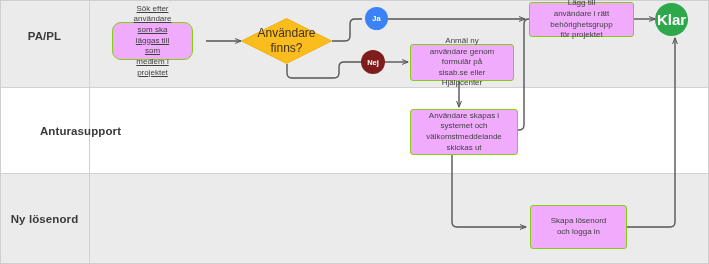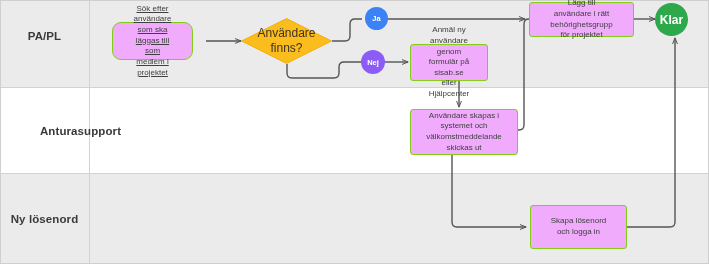--- a/index.html
+++ b/index.html
@@ -94,21 +94,21 @@
     align-items: center;
     justify-content: center;
     color: #ffffff;
     font-weight: bold;
     box-sizing: border-box;
   }
   .circ.small {
     font-size: 7.5px;
   }
   .circ.big {
-    font-size: 12px;
+    font-size: 15px;
   }
 </style>
 </head>
 <body>
 
 <div id="canvas">
 
   <svg id="swimlane-svg" viewBox="0 0 709 264">
     <defs>
       <marker id="arrowhead" markerWidth="7" markerHeight="6" refX="6.4" refY="3" orient="auto" markerUnits="userSpaceOnUse">
@@ -166,25 +166,25 @@
     <svg class="diamond-shape" viewBox="0 0 91 46" preserveAspectRatio="none">
       <polygon points="45.5,0.5 90.5,23 45.5,45.5 0.5,23" fill="#fbbc1e" stroke="#f0b018" stroke-width="1"></polygon>
     </svg>
     <div class="diamond-text">Användare finns?</div>
   </div>
 
   <div class="circ small" style="left:346px; top:7px; width:23px; height:23px; background:#3b82f6;margin-left:19px;">
     <span>Ja</span>
   </div>
 
-  <div class="circ small" style="left:361px; top:50px; width:24px; height:24px; background:#8b5cf6;">
+  <div class="circ small" style="left:361px; top:50px; width:24px; height:24px; background:#7f1d1d;">
     <span>Nej</span>
   </div>
 
-  <div class="node proc sq" style="left:410px; top:44px; width:78px; height:37px;">
+  <div class="node proc sq" style="left:410px; top:44px; width:104px; height:37px;">
     <span>Anmäl ny användare genom formulär på sisab.se eller Hjälpcenter</span>
   </div>
 
   <div class="node proc sq" style="left:529px; top:2px; width:105px; height:35px;">
     <span>Lägg till användare i rätt behörighetsgrupp för projektet</span>
   </div>
 
   <div class="circ big" style="left:655px; top:3px; width:33px; height:33px; background:#2da84a;">
     <span>Klar</span>
   </div>

